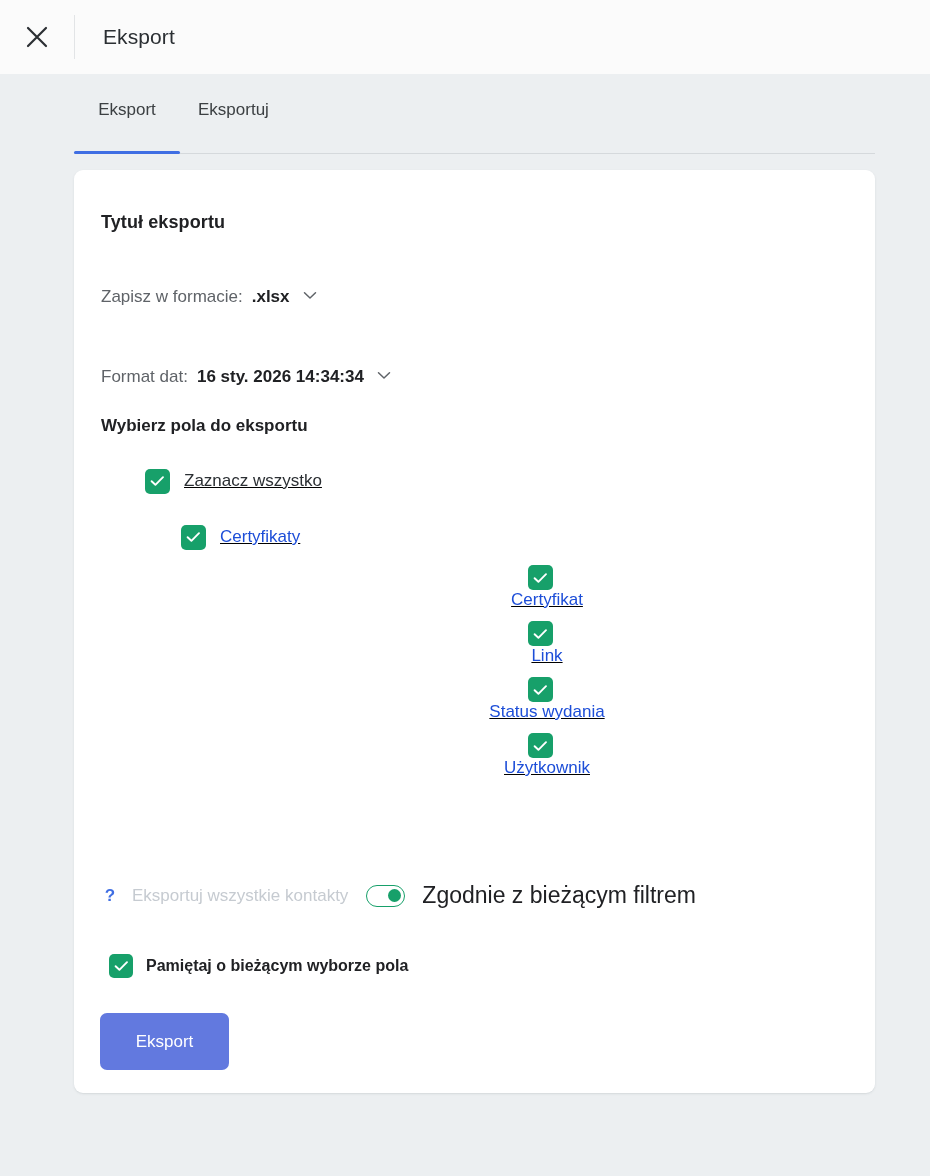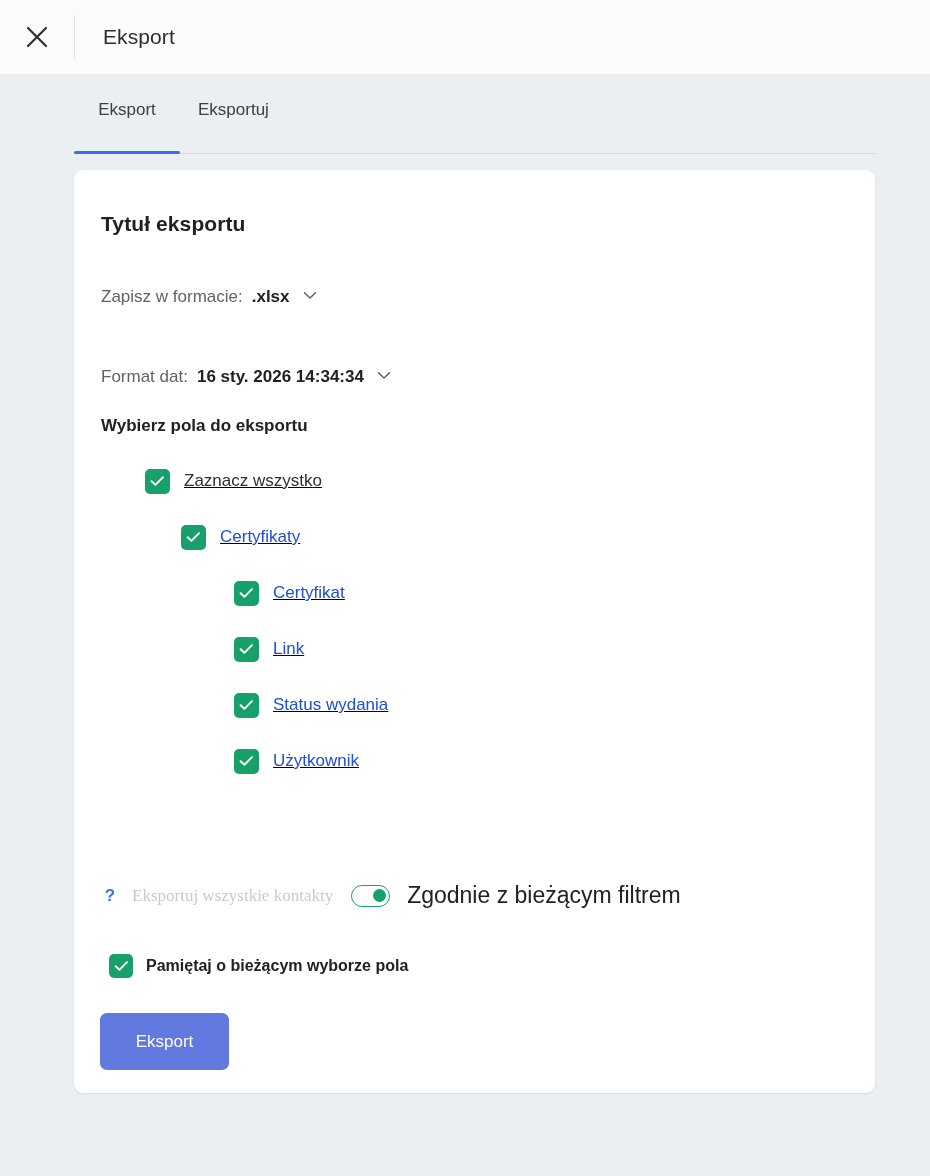--- a/index.html
+++ b/index.html
@@ -59,21 +59,21 @@
   .card {
     position: absolute; left: 74px; top: 170px;
     width: 801px; height: 923px;
     background: #ffffff;
     border-radius: 9px;
     box-shadow: 0 1px 3px rgba(30,40,55,0.07), 0 1px 1px rgba(30,40,55,0.04);
     overflow: hidden;
   }
   .card-title {
     position: absolute; left: 27px; top: 42px;
-    font-size: 21px; font-weight: bold; color: #202124;
+    font-size: 18px; font-weight: bold; color: #202124;
     letter-spacing: .1px;
   }
 
   .field-row {
     position: absolute; left: 27px;
     display: flex; align-items: baseline;
     font-size: 17px;
   }
   .field-row.format-row { top: 117px; }
   .field-row.date-row   { top: 197px; }
@@ -100,21 +100,21 @@
   }
   .fl-inner { position: relative; }
   .cb-row {
     display: flex; align-items: center;
     height: 56px;
     cursor: pointer;
     text-decoration: underline;
   }
   .cb-row.lvl0 { padding-left: 44px; }
   .cb-row.lvl1 { padding-left: 80px; }
-  .cb-row.lvl2 { padding-left: 133px; }
+  .cb-row.lvl2 { padding-left: 133px; flex-direction: column; }
   .checkbox {
     width: 25px; height: 25px; min-width: 25px;
     background: #17a06a;
     border-radius: 5px;
     display: flex; align-items: center; justify-content: center;
   }
   .checkbox svg { display: block; }
   .cb-label {
     margin-left: 14px; font-size: 17px; color: #1d4ed8;
     white-space: nowrap;
@@ -125,21 +125,21 @@
   .filter-row {
     position: absolute; left: 27px; top: 712px;
     display: flex; align-items: center;
   }
   .help-icon {
     width: 18px; text-align: center;
     color: #3f6ee3; font-size: 17px; font-weight: bold;
     cursor: pointer;
   }
   .filter-left-label {
-    margin-left: 13px; font-size: 17px; color: #c6cbd1; font-family: Liberation Serif, serif;
+    margin-left: 13px; font-size: 17px; color: #c6cbd1;
   }
   .toggle {
     margin-left: 18px;
     width: 39px; height: 22px;
     border: 1.5px solid #17a06a;
     border-radius: 12px;
     background: #ffffff;
     position: relative;
     cursor: pointer;
   }

